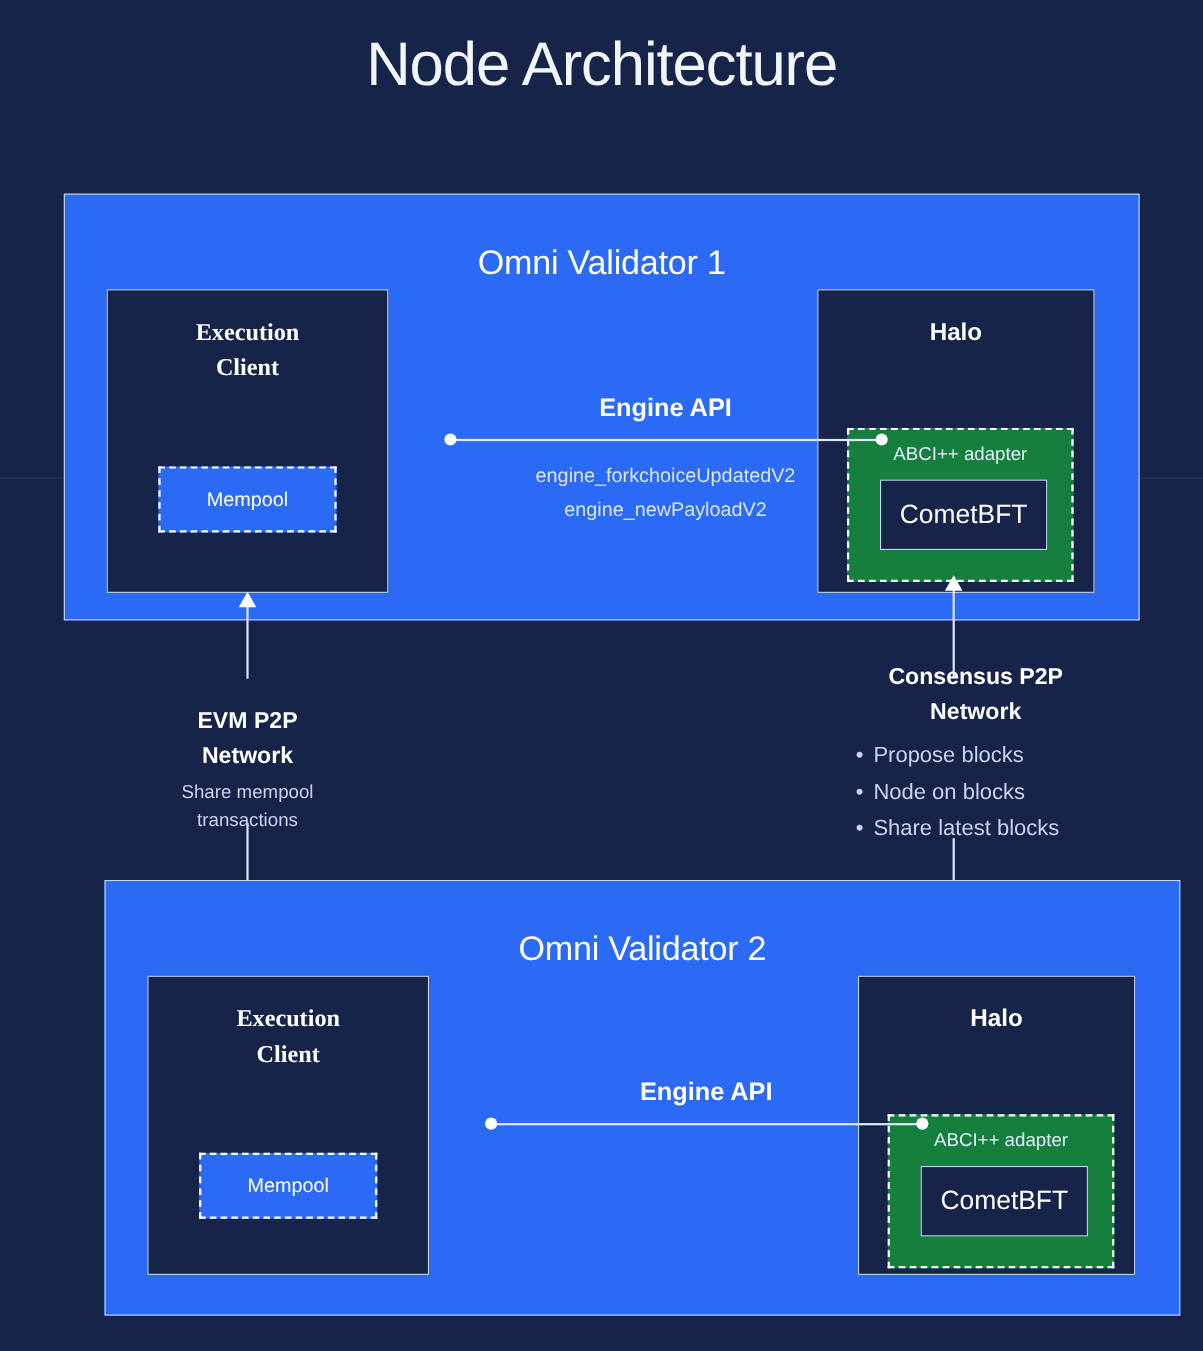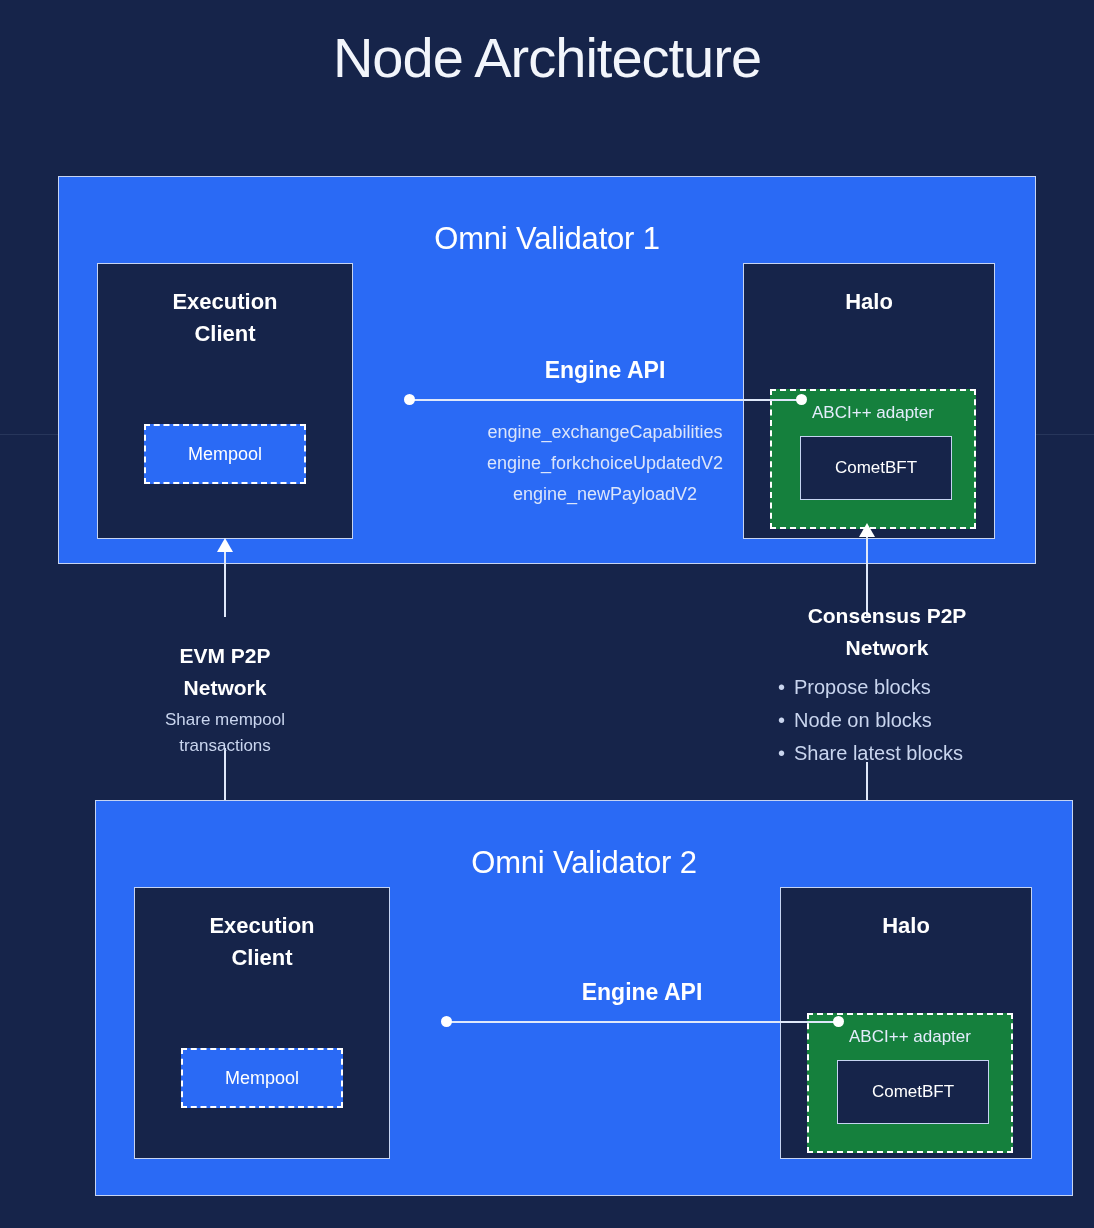--- a/index.html
+++ b/index.html
@@ -73,21 +73,21 @@
     font-weight: 700;
     line-height: 1.45;
   }
 
   #exec-client-1 { left: 38px;  top: 86px;  width: 256px; height: 276px; }
   #halo-1        { left: 684px; top: 86px;  width: 252px; height: 276px; }
   #exec-client-2 { left: 38px;  top: 86px;  width: 256px; height: 272px; }
   #halo-2        { left: 684px; top: 86px;  width: 252px; height: 272px; }
 
   #exec-client-1 .box-title,
-  #exec-client-2 .box-title { top: 22px; }
+  #exec-client-2 .box-title { top: 22px; font-family: Liberation Serif, serif; }
   #halo-1 .box-title,
   #halo-2 .box-title { top: 22px; }
 
   
   .mempool-box {
     position: absolute;
     left: 46px;
     top: 160px;
     width: 162px;
     height: 60px;
@@ -132,21 +132,21 @@
     height: 64px;
     background: #16244a;
     border: 1px solid #c6d4f2;
     box-sizing: border-box;
     display: flex;
     align-items: center;
     justify-content: center;
   }
   .cometbft-label {
     color: #ffffff;
-    font-size: 17px;
+    font-size: 24px;
     font-weight: 400;
   }
 
   
   .engine-line {
     position: absolute;
     height: 2px;
     background: #dfe8fa;
   }
   #engine-line-1 { left: 350px; top: 222px; width: 392px; }
@@ -290,21 +290,20 @@
         </div>
       </div>
     </div>
 
     <div class="engine-api-label" id="engine-api-label-1">Engine API</div>
     <div class="engine-line" id="engine-line-1"></div>
     <div class="engine-dot" id="engine-dot-1-left"></div>
     <div class="engine-dot" id="engine-dot-1-right"></div>
 
     <div class="engine-methods" id="engine-methods-1">
-      <span class="engine-method">engine_exchangeCapabilities</span>
       <span class="engine-method">engine_forkchoiceUpdatedV2</span>
       <span class="engine-method">engine_newPayloadV2</span>
     </div>
   </div>
 
   <div class="arrow-shaft" id="evm-arrow-up-shaft"></div>
   <div class="arrow-head up" id="evm-arrow-up-head"></div>
   <div class="arrow-shaft" id="evm-arrow-down-shaft"></div>
   <div class="arrow-head down" id="evm-arrow-down-head"></div>
 

